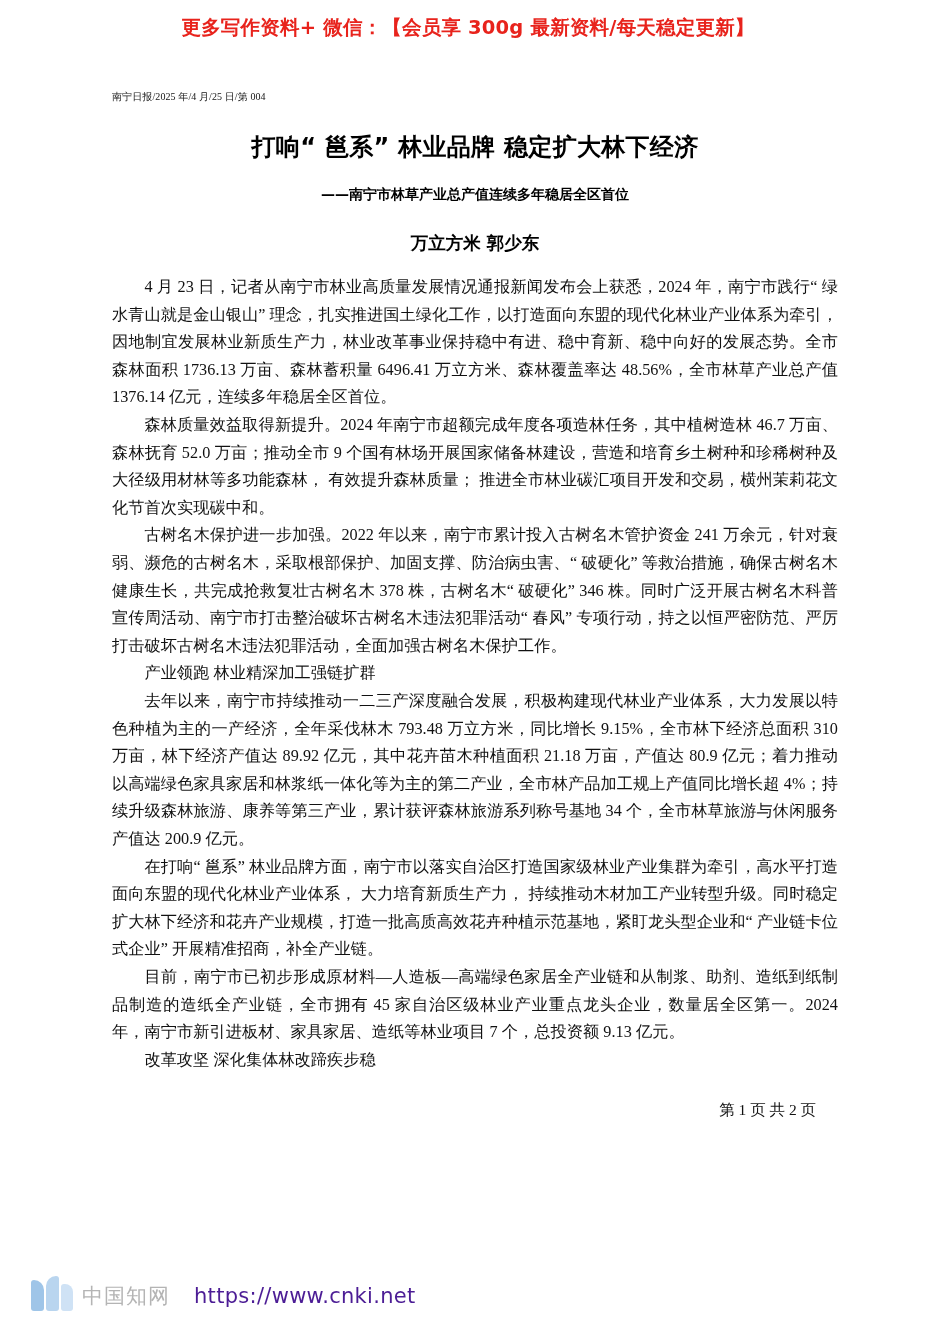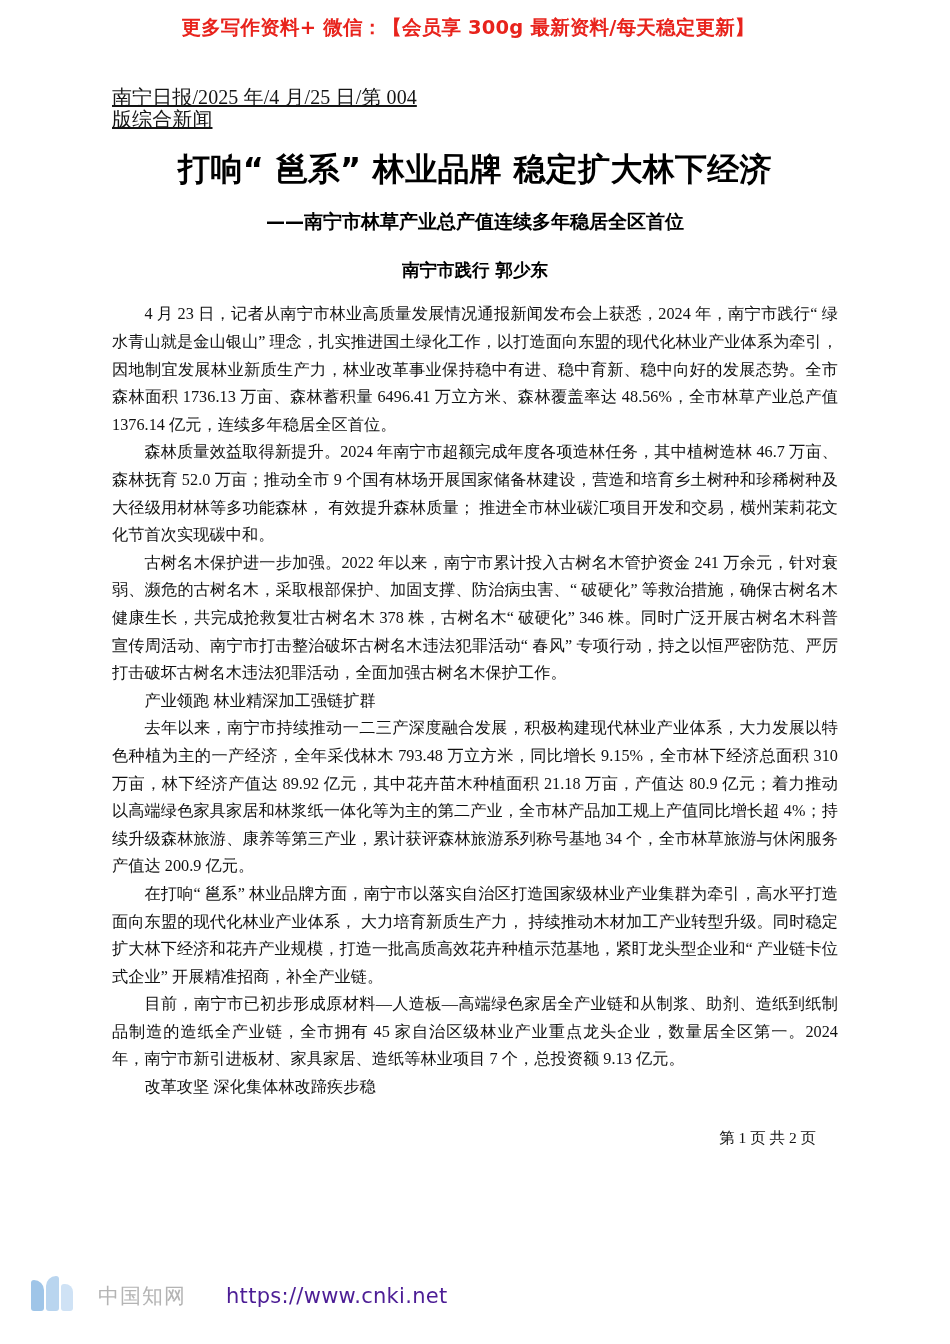--- a/index.html
+++ b/index.html
@@ -32,43 +32,42 @@
 
   
   .sheet {
     position: absolute;
     top: 86px;
     left: 112px;
     width: 726px;
   }
 
   .source-line {
-    font-size: 20px;
+    font-size: 10px;
     line-height: 22px;
     color: #141414;
     letter-spacing: 0.1px;
-    text-decoration: underline;
   }
 
   .doc-title {
     margin-top: 22px;
     text-align: center;
     font-family: "DejaVu Sans", "Liberation Sans", sans-serif;
     font-weight: bold;
-    font-size: 32px;
+    font-size: 24px;
     line-height: 34px;
     color: #000;
     letter-spacing: 0.3px;
   }
   .doc-subtitle {
     margin-top: 4px;
     text-align: center;
     font-family: "DejaVu Sans", "Liberation Sans", sans-serif;
     font-weight: bold;
-    font-size: 19px;
+    font-size: 14px;
     line-height: 28px;
     color: #000;
   }
   .byline {
     margin-top: 22px;
     text-align: center;
     font-family: "DejaVu Sans", "Liberation Sans", sans-serif;
     font-weight: bold;
     font-size: 17.5px;
     line-height: 26px;
@@ -104,21 +103,21 @@
     color: #111;
   }
 
   
   .cnki-watermark {
     position: absolute;
     left: 30px;
     bottom: 28px;
     display: flex;
     align-items: center;
-    gap: 24px;
+    gap: 8px;
   }
   .cnki-logo {
     width: 44px;
     height: 40px;
     position: relative;
     flex: none;
   }
   .cnki-logo .leaf {
     position: absolute;
     background: #9fc5e8;
@@ -158,26 +157,25 @@
 </style>
 </head>
 <body>
 
 <div class="promo-banner">更多写作资料+ 微信：【会员享 300g 最新资料/每天稳定更新】</div>
 
 <div class="sheet">
 
   <div class="source-line">
     <div>南宁日报/2025 年/4 月/25 日/第 004</div>
-    <div>版综合新闻</div>
   </div>
 
   <h1 class="doc-title">打响“ 邕系” 林业品牌  稳定扩大林下经济</h1>
   <h2 class="doc-subtitle">——南宁市林草产业总产值连续多年稳居全区首位</h2>
-  <div class="byline">南宁市践行  郭少东</div>
+  <div class="byline">万立方米  郭少东</div>
 
   <div class="article-body">
     <p class="para">4 月 23 日，记者从南宁市林业高质量发展情况通报新闻发布会上获悉，2024 年，南宁市践行“ 绿水青山就是金山银山” 理念，扎实推进国土绿化工作，以打造面向东盟的现代化林业产业体系为牵引，因地制宜发展林业新质生产力，林业改革事业保持稳中有进、稳中育新、稳中向好的发展态势。全市森林面积 1736.13 万亩、森林蓄积量 6496.41 万立方米、森林覆盖率达 48.56%，全市林草产业总产值 1376.14 亿元，连续多年稳居全区首位。</p>
     <p class="para">森林质量效益取得新提升。2024 年南宁市超额完成年度各项造林任务，其中植树造林 46.7 万亩、森林抚育 52.0 万亩；推动全市 9 个国有林场开展国家储备林建设，营造和培育乡土树种和珍稀树种及大径级用材林等多功能森林， 有效提升森林质量； 推进全市林业碳汇项目开发和交易，横州茉莉花文化节首次实现碳中和。</p>
     <p class="para">古树名木保护进一步加强。2022 年以来，南宁市累计投入古树名木管护资金 241 万余元，针对衰弱、濒危的古树名木，采取根部保护、加固支撑、防治病虫害、“ 破硬化” 等救治措施，确保古树名木健康生长，共完成抢救复壮古树名木 378 株，古树名木“ 破硬化” 346 株。同时广泛开展古树名木科普宣传周活动、南宁市打击整治破坏古树名木违法犯罪活动“ 春风” 专项行动，持之以恒严密防范、严厉打击破坏古树名木违法犯罪活动，全面加强古树名木保护工作。</p>
     <p class="para subhead">产业领跑 林业精深加工强链扩群</p>
     <p class="para">去年以来，南宁市持续推动一二三产深度融合发展，积极构建现代林业产业体系，大力发展以特色种植为主的一产经济，全年采伐林木 793.48 万立方米，同比增长 9.15%，全市林下经济总面积 310 万亩，林下经济产值达 89.92 亿元，其中花卉苗木种植面积 21.18 万亩，产值达 80.9 亿元；着力推动以高端绿色家具家居和林浆纸一体化等为主的第二产业，全市林产品加工规上产值同比增长超 4%；持续升级森林旅游、康养等第三产业，累计获评森林旅游系列称号基地 34 个，全市林草旅游与休闲服务产值达 200.9 亿元。</p>
     <p class="para">在打响“ 邕系” 林业品牌方面，南宁市以落实自治区打造国家级林业产业集群为牵引，高水平打造面向东盟的现代化林业产业体系， 大力培育新质生产力， 持续推动木材加工产业转型升级。同时稳定扩大林下经济和花卉产业规模，打造一批高质高效花卉种植示范基地，紧盯龙头型企业和“ 产业链卡位式企业” 开展精准招商，补全产业链。</p>
     <p class="para">目前，南宁市已初步形成原材料—人造板—高端绿色家居全产业链和从制浆、助剂、造纸到纸制品制造的造纸全产业链，全市拥有 45 家自治区级林业产业重点龙头企业，数量居全区第一。2024 年，南宁市新引进板材、家具家居、造纸等林业项目 7 个，总投资额 9.13 亿元。</p>
     <p class="para subhead">改革攻坚 深化集体林改蹄疾步稳</p>

